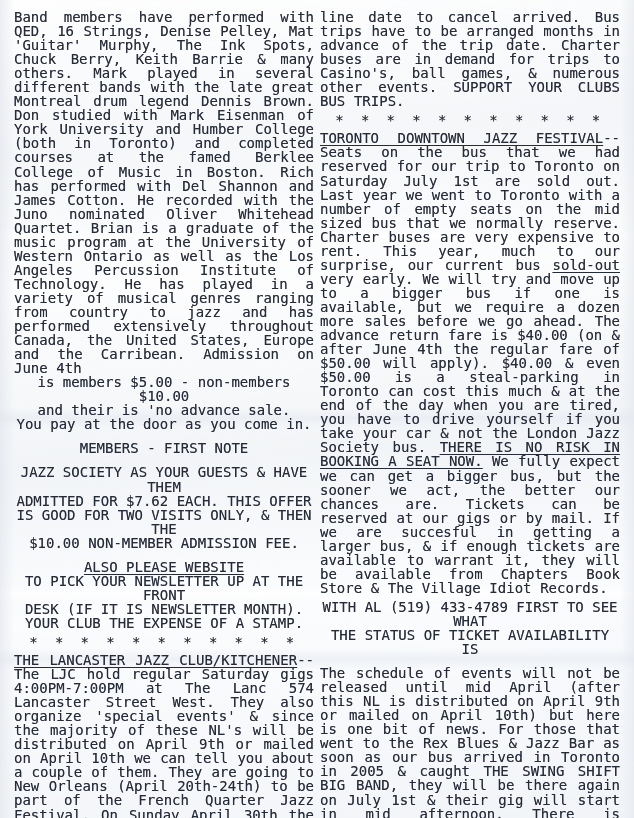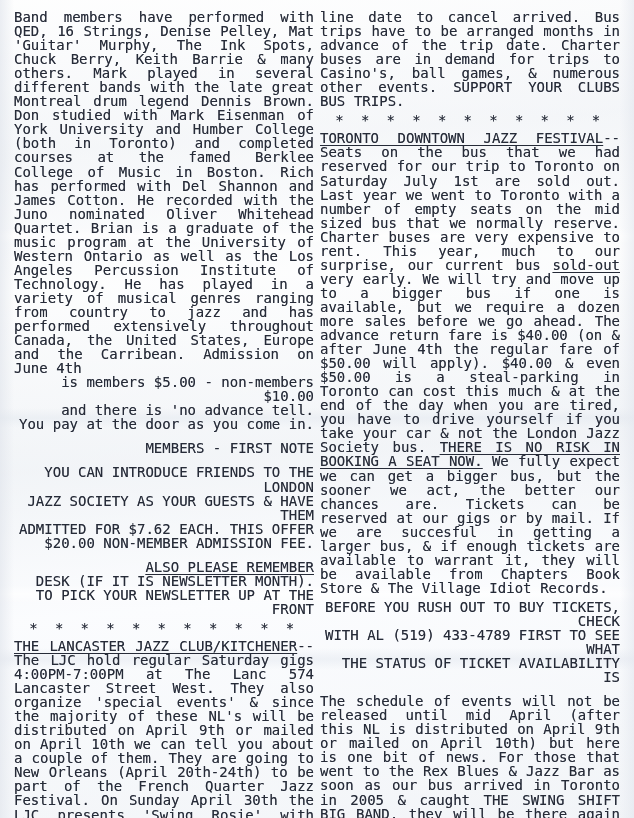--- a/index.html
+++ b/index.html
@@ -57,21 +57,21 @@
     line-height: 14.05px;
     letter-spacing: 0px;
     color: #262b38;
   }
   p.body {
     text-align: justify;
     text-align-last: left;
     word-spacing: 0.2px;
   }
   p.center {
-    text-align: right;
+    text-align: center;
   }
   p.stars {
     text-align: center;
     letter-spacing: 4.4px;
     margin: 5px 0 4px 0;
   }
   .gap-sm { height: 5px; }
   .gap-md { height: 10px; }
 
   .u { text-decoration: underline; text-underline-offset: 1.5px; }
@@ -93,42 +93,43 @@
   <div class="edgeL"></div>
   <div class="edgeR"></div>
 
   <div class="columns">
 
     <div class="col col-left">
 
       <p class="body">Band members have performed with QED, 16 Strings, Denise Pelley, Mat 'Guitar' Murphy, The Ink Spots, Chuck Berry, Keith Barrie &amp; many others. Mark played in several different bands with the late great Montreal drum legend Dennis Brown. Don studied with Mark Eisenman of York University and Humber College (both in Toronto) and completed courses at the famed Berklee College of Music in Boston. Rich has performed with Del Shannon and James Cotton. He recorded with the Juno nominated Oliver Whitehead Quartet. Brian is a graduate of the music program at the University of Western Ontario as well as the Los Angeles Percussion Institute of Technology. He has played in a variety of musical genres ranging from country to jazz and has performed extensively throughout Canada, the United States, Europe and the Carribean. Admission on June 4th</p>
 
       <p class="center">is members $5.00 - non-members $10.00</p>
-      <p class="center">and there is 'no advance tell.</p>
+      <p class="center">and their is 'no advance sale.</p>
       <p class="center">You pay at the door as you come in.</p>
 
       <div class="gap-md"></div>
 
       <p class="center">MEMBERS - FIRST NOTE</p>
 
       <div class="gap-md"></div>
 
-      <p class="center">YOU CAN INTRODUCE FRIENDS TO THE LONDON</p>
       <p class="center">JAZZ SOCIETY AS YOUR GUESTS &amp; HAVE THEM</p>
       <p class="center">ADMITTED FOR $7.62 EACH. THIS OFFER</p>
-      <p class="center">$20.00 NON-MEMBER ADMISSION FEE.</p>
+      <p class="center">IS GOOD FOR TWO VISITS ONLY, &amp; THEN THE</p>
+      <p class="center">$10.00 NON-MEMBER ADMISSION FEE.</p>
 
       <div class="gap-md"></div>
 
       <p class="center">
-        <span class="u">ALSO PLEASE REMEMBER</span>
+        <span class="u">ALSO PLEASE WEBSITE</span>
       </p>
 
+      <p class="center">TO PICK YOUR NEWSLETTER UP AT THE FRONT</p>
       <p class="center">DESK (IF IT IS NEWSLETTER MONTH).</p>
-      <p class="center">TO PICK YOUR NEWSLETTER UP AT THE FRONT</p>
+      <p class="center">YOUR CLUB THE EXPENSE OF A STAMP.</p>
 
       <p class="stars">* * * * * * * * * * *</p>
 
       <p class="body" id="lancaster-article"><span class="u">THE LANCASTER JAZZ CLUB/KITCHENER</span>--The LJC hold regular Saturday gigs 4:00PM-7:00PM at The Lanc 574 Lancaster Street West. They also organize 'special events' &amp; since the majority of these NL's will be distributed on April 9th or mailed on April 10th we can tell you about a couple of them. They are going to New Orleans (April 20th-24th) to be part of the French Quarter Jazz Festival. On Sunday April 30th the LJC presents 'Swing Rosie' with Kira, Shannon &amp; Chantelle. They are guaranteed to bring back memories of the Andrew &amp; McGuire Sister as well as the music of Cole Porter, Duke Ellington and many others. Contact</p>
 
       <p class="center">or e-mail: events@aol.com</p>
 
       <div class="gap-md"></div>
 
       <p class="body">Here is a bit of sad news that came to us via the LJC newsletter. The Queen City Jazz Society in Buffalo was forced to cancel their annual trip to the LJC's annual Can-Am Day Festival this year due to low interest. Can you believe this? From a membership base of 400 they were only able to commit 14 people to purchase advance bus tickets before the dead-</p>
@@ -137,21 +138,20 @@
     <div class="col col-right">
 
       <p class="body">line date to cancel arrived. Bus trips have to be arranged months in advance of the trip date. Charter buses are in demand for trips to Casino's, ball games, &amp; numerous other events. SUPPORT YOUR CLUBS BUS TRIPS.</p>
 
       <p class="stars">* * * * * * * * * * *</p>
 
       <p class="body" id="toronto-article"><span class="u">TORONTO DOWNTOWN JAZZ FESTIVAL</span>--Seats on the bus that we had reserved for our trip to Toronto on Saturday July 1st are sold out. Last year we went to Toronto with a number of empty seats on the mid sized bus that we normally reserve. Charter buses are very expensive to rent. This year, much to our surprise, our current bus <span class="u">sold-out</span> very early. We will try and move up to a bigger bus    if one is available, but we require a dozen more sales before we go ahead. The advance return fare is $40.00 (on &amp; after June 4th the regular fare of $50.00 will apply). $40.00 &amp; even $50.00 is a steal-parking in Toronto can cost this much &amp; at the end of the day when you are tired, you have to drive yourself if you take your car &amp; not the London Jazz Society bus. <span class="u">THERE IS NO RISK IN BOOKING A SEAT NOW.</span> We fully expect we can get a bigger bus, but the sooner we act, the better our chances are. Tickets can be reserved at our gigs or by mail. If we are succesful in getting a larger bus, &amp; if enough tickets are available to warrant it, they will be available from Chapters Book Store &amp; The Village Idiot Records.</p>
 
       <div class="gap-sm"></div>
 
-      <p class="center">BEFORE YOU RUSH OUT TO BUY TICKETS, CHECK</p>
       <p class="center">WITH AL (519) 433-4789 FIRST TO SEE WHAT</p>
       <p class="center">THE STATUS OF TICKET AVAILABILITY IS</p>
 
       <div class="gap-md"></div>
 
       <p class="body">The schedule of events will not be released until mid April (after this NL is distributed on April 9th or mailed on April 10th) but here is one bit of news. For those that went to the Rex Blues &amp; Jazz Bar as soon as our bus arrived in Toronto in 2005 &amp; caught THE SWING SHIFT BIG BAND, they will be there again on July 1st &amp; their gig will start in mid afternoon. There is something for every one at the Toronto Jazz Festival. Dixieland, big bands, small groups, you name it &amp; you can probably find it. Come mid April we'll know what the schedule is. 100's of musicians converge on Toronto to be part of this WORLD CLASS festival. SOME CONCERTS ARE FREE, SOME ARE TICKETED, SOME ARE INDOORS &amp; SOME ARE OUTDOORS. MORE THAN 40 VENUES TAKE PART IN THE FESTIVAL, &amp; THERE ARE A NUMBER OF CLUBS &amp; LOUNGES THAT FEATURE JAZZ THAT ARE NOT PART OF THE FESTIVAL. Be sure &amp; read future NL's for more information on the above &amp; other events. YOU CAN TUNE IN TO 'THE JAZZ JUNCTION JAZZ SHOW' ON THE X RADIO FANSHAWE 106.9FM SUNDAY'S 9:00AM-1:00PM OR GO TO THE LONDON JAZZ SOCIETY WEBSITE 'londonjazzsociety.ca'</p>
     </div>
 
   </div>
 </div>

